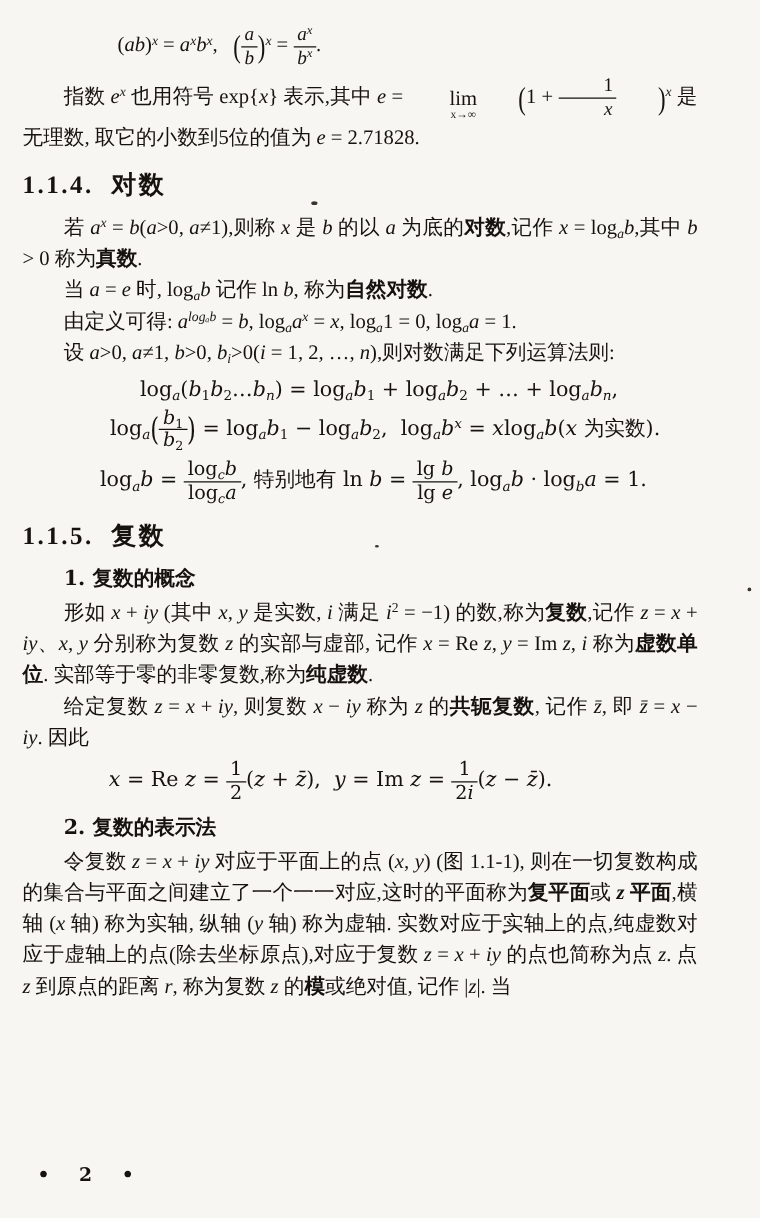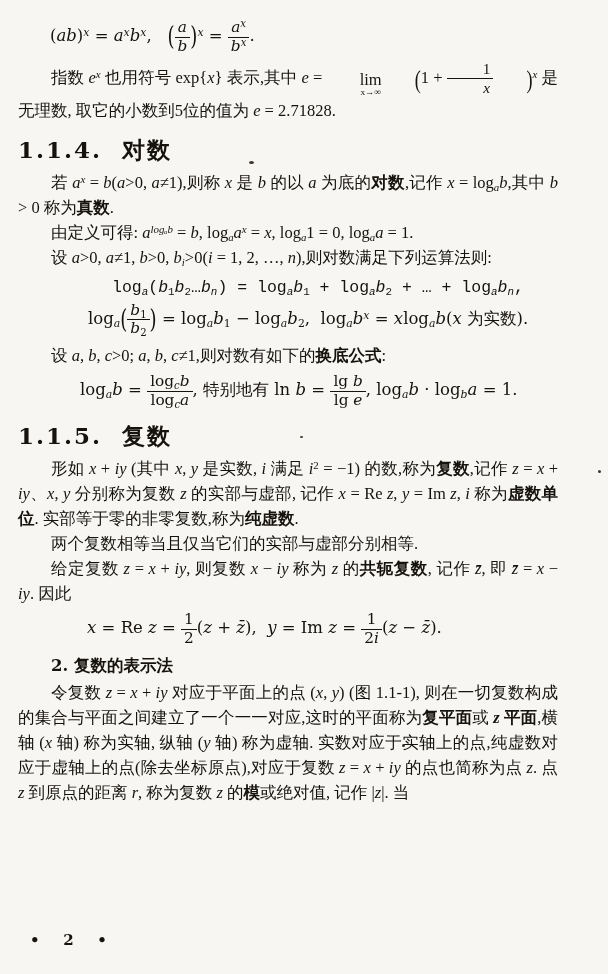--- a/index.html
+++ b/index.html
@@ -14,38 +14,38 @@
   .page{
     position:relative;
     padding:14px 16px 0 18px;
     width:574px;
     box-sizing:border-box;
     font-size:16.5px;
     line-height:25px;
   }
   .para{margin:0;text-align:justify;text-indent:2em;font-family:Liberation Serif, serif;}
   .eq{margin:5px 0;text-indent:0;text-align:left;}
-  .h1{font-size:23px;font-weight:bold;margin:14px 0 8px 0;letter-spacing:2px;text-indent:0;}
+  .h1{font-size:20px;font-weight:bold;margin:14px 0 8px 0;letter-spacing:2px;text-indent:0;font-family:Liberation Serif, serif;}
   .subhead{font-weight:bold;text-indent:2em;margin:3px 0 2px 0;}
   
   .i{font-style:italic;}
   .b{font-weight:bold;}
   .bi{font-weight:bold;font-style:italic;}
   .sup{vertical-align:0.5em;font-size:0.66em;line-height:0;}
   .sup.i{font-style:italic;}
   .sub{vertical-align:-0.3em;font-size:0.66em;line-height:0;}
   .frac{display:inline-block;vertical-align:-0.62em;text-align:center;line-height:1.15;font-size:0.93em;}
   .frac .num{display:block;border-bottom:1.4px solid #16130f;padding:0 3px;}
   .frac .den{display:block;padding:0 3px;}
   .lim{display:inline-block;text-align:center;vertical-align:-0.7em;line-height:1.05;}
   .lim .top{display:block;}
   .lim .bot{display:block;font-size:0.56em;}
   .big{display:inline-block;transform:scaleY(1.4);font-size:1.1em;vertical-align:-0.12em;line-height:1;}
-  .eq1{margin-left:32px;}
-  .eqlog1{margin-left:94px;margin-bottom:2px;font-family:Liberation Mono, monospace;}
+  .eq1{margin-left:76px;font-family:Liberation Serif, serif;}
+  .eqlog1{margin-left:94px;margin-bottom:2px;}
   .eqlog2{margin-left:70px;margin-top:2px;}
   .eqchg{margin-left:62px;}
   .eqreim{margin-left:69px;}
   .footer{
     position:absolute;left:30px;top:931px;
     font-size:15px;font-weight:bold;letter-spacing:2px;
   }
   .speck{position:absolute;background:#3a352c;border-radius:50%;}
 </style>
 </head>
@@ -53,34 +53,34 @@
 
 <div class="page">
 
   <p class="eq eq1"><span>(</span><span class="i">ab</span><span>)</span><span class="sup i">x</span><span> = </span><span class="i">a</span><span class="sup i">x</span><span class="i">b</span><span class="sup i">x</span><span>,&nbsp;&nbsp;&nbsp;</span><span class="big">(</span><span class="frac"><span class="num"><span class="i">a</span></span><span class="den"><span class="i">b</span></span></span><span class="big">)</span><span class="sup i">x</span><span> = </span><span class="frac"><span class="num"><span class="i">a</span><span class="sup i">x</span></span><span class="den"><span class="i">b</span><span class="sup i">x</span></span></span><span>.</span></p>
 
   <p class="para"><span>指数 </span><span class="i">e</span><span class="sup i">x</span><span> 也用符号 exp{</span><span class="i">x</span><span>} 表示,其中 </span><span class="i">e</span><span> = </span><span class="lim"><span class="top">lim</span><span class="bot">x→∞</span></span><span class="big">(</span><span>1 + </span><span class="frac"><span class="num"><span>1</span></span><span class="den"><span class="i">x</span></span></span><span class="big">)</span><span class="sup i">x</span><span> 是无理数, 取它的小数到5位的值为 </span><span class="i">e</span><span> = 2.71828.</span></p>
 
   <h2 class="h1">1.1.4.&nbsp; 对数</h2>
 
   <p class="para"><span>若 </span><span class="i">a</span><span class="sup i">x</span><span> = </span><span class="i">b</span><span>(</span><span class="i">a</span><span>&gt;0, </span><span class="i">a</span><span>≠1),则称 </span><span class="i">x</span><span> 是 </span><span class="i">b</span><span> 的以 </span><span class="i">a</span><span> 为底的</span><span class="b">对数</span><span>,记作 </span><span class="i">x</span><span> = log</span><span class="sub i">a</span><span class="i">b</span><span>,其中 </span><span class="i">b</span><span> &gt; 0 称为</span><span class="b">真数</span><span>.</span></p>
+  <p class="para"><span>当 </span><span class="i">a</span><span> = </span><span class="i">e</span><span> 时, log</span><span class="sub i">a</span><span class="i">b</span><span> 记作 ln </span><span class="i">b</span><span>, 称为</span><span class="b">自然对数</span><span>.</span></p>
   <p class="para"><span>由定义可得: </span><span class="i">a</span><span class="sup i">logₐb</span><span> = </span><span class="i">b</span><span>, log</span><span class="sub i">a</span><span class="i">a</span><span class="sup i">x</span><span> = </span><span class="i">x</span><span>, log</span><span class="sub i">a</span><span>1 = 0, log</span><span class="sub i">a</span><span class="i">a</span><span> = 1.</span></p>
   <p class="para"><span>设 </span><span class="i">a</span><span>&gt;0, </span><span class="i">a</span><span>≠1, </span><span class="i">b</span><span>&gt;0, </span><span class="i">b</span><span class="sub i">i</span><span>&gt;0(</span><span class="i">i</span><span> = 1, 2, …, </span><span class="i">n</span><span>),则对数满足下列运算法则:</span></p>
 
   <p class="eq eqlog1"><span>log</span><span class="sub i">a</span><span>(</span><span class="i">b</span><span class="sub">1</span><span class="i">b</span><span class="sub">2</span><span>…</span><span class="i">b</span><span class="sub i">n</span><span>) = log</span><span class="sub i">a</span><span class="i">b</span><span class="sub">1</span><span> + log</span><span class="sub i">a</span><span class="i">b</span><span class="sub">2</span><span> + … + log</span><span class="sub i">a</span><span class="i">b</span><span class="sub i">n</span><span>,</span></p>
   <p class="eq eqlog2"><span>log</span><span class="sub i">a</span><span class="big">(</span><span class="frac"><span class="num"><span class="i">b</span><span class="sub">1</span></span><span class="den"><span class="i">b</span><span class="sub">2</span></span></span><span class="big">)</span><span> = log</span><span class="sub i">a</span><span class="i">b</span><span class="sub">1</span><span> − log</span><span class="sub i">a</span><span class="i">b</span><span class="sub">2</span><span>,&nbsp;&nbsp;log</span><span class="sub i">a</span><span class="i">b</span><span class="sup i">x</span><span> = </span><span class="i">x</span><span>log</span><span class="sub i">a</span><span class="i">b</span><span>(</span><span class="i">x</span><span> 为实数).</span></p>
 
-  <p class="para"><span>设 </span><span class="i">a</span><span>, </span><span class="i">b</span><span>, </span><span class="i">c</span><span>&gt;0; </span><span class="i">a</span><span>, </span><span class="i">b</span><span>, </span><span class="i">c</span><span>≠1,则对数有如下的</span><span class="b">换底公式</span><span>:</span></p>
   <p class="eq eqchg"><span>log</span><span class="sub i">a</span><span class="i">b</span><span> = </span><span class="frac"><span class="num"><span>log</span><span class="sub i">c</span><span class="i">b</span></span><span class="den"><span>log</span><span class="sub i">c</span><span class="i">a</span></span></span><span>, 特别地有 ln </span><span class="i">b</span><span> = </span><span class="frac"><span class="num"><span>lg </span><span class="i">b</span></span><span class="den"><span>lg </span><span class="i">e</span></span></span><span>, log</span><span class="sub i">a</span><span class="i">b</span><span> · log</span><span class="sub i">b</span><span class="i">a</span><span> = 1.</span></p>
 
   <h2 class="h1">1.1.5.&nbsp; 复数</h2>
 
+  <p class="subhead">1. 复数的概念</p>
 
   <p class="para"><span>形如 </span><span class="i">x</span><span> + </span><span class="i">iy</span><span> (其中 </span><span class="i">x</span><span>, </span><span class="i">y</span><span> 是实数, </span><span class="i">i</span><span> 满足 </span><span class="i">i</span><span class="sup">2</span><span> = −1) 的数,称为</span><span class="b">复数</span><span>,记作 </span><span class="i">z</span><span> = </span><span class="i">x</span><span> + </span><span class="i">iy</span><span>、</span><span class="i">x</span><span>, </span><span class="i">y</span><span> 分别称为复数 </span><span class="i">z</span><span> 的实部与虚部, 记作 </span><span class="i">x</span><span> = Re </span><span class="i">z</span><span>, </span><span class="i">y</span><span> = Im </span><span class="i">z</span><span>, </span><span class="i">i</span><span> 称为</span><span class="b">虚数单位</span><span>. 实部等于零的非零复数,称为</span><span class="b">纯虚数</span><span>.</span></p>
-  <p class="para"><span>两个复数相等当且仅当它们的实部与虚部分别相等.</span></p>
   <p class="para"><span>给定复数 </span><span class="i">z</span><span> = </span><span class="i">x</span><span> + </span><span class="i">iy</span><span>, 则复数 </span><span class="i">x</span><span> − </span><span class="i">iy</span><span> 称为 </span><span class="i">z</span><span> 的</span><span class="b">共轭复数</span><span>, 记作 </span><span class="i">z̄</span><span>, 即 </span><span class="i">z̄</span><span> = </span><span class="i">x</span><span> − </span><span class="i">iy</span><span>. 因此</span></p>
 
   <p class="eq eqreim"><span class="i">x</span><span> = Re </span><span class="i">z</span><span> = </span><span class="frac"><span class="num"><span>1</span></span><span class="den"><span>2</span></span></span><span>(</span><span class="i">z</span><span> + </span><span class="i">z̄</span><span>),&nbsp;&nbsp;</span><span class="i">y</span><span> = Im </span><span class="i">z</span><span> = </span><span class="frac"><span class="num"><span>1</span></span><span class="den"><span>2</span><span class="i">i</span></span></span><span>(</span><span class="i">z</span><span> − </span><span class="i">z̄</span><span>).</span></p>
 
   <p class="subhead">2. 复数的表示法</p>
 
   <p class="para"><span>令复数 </span><span class="i">z</span><span> = </span><span class="i">x</span><span> + </span><span class="i">iy</span><span> 对应于平面上的点 (</span><span class="i">x</span><span>, </span><span class="i">y</span><span>) (图 1.1-1), 则在一切复数构成的集合与平面之间建立了一个一一对应,这时的平面称为</span><span class="b">复平面</span><span>或 </span><span class="bi">z</span><span> </span><span class="b">平面</span><span>,横轴 (</span><span class="i">x</span><span> 轴) 称为实轴, 纵轴 (</span><span class="i">y</span><span> 轴) 称为虚轴. 实数对应于实轴上的点,纯虚数对应于虚轴上的点(除去坐标原点),对应于复数 </span><span class="i">z</span><span> = </span><span class="i">x</span><span> + </span><span class="i">iy</span><span> 的点也简称为点 </span><span class="i">z</span><span>. 点 </span><span class="i">z</span><span> 到原点的距离 </span><span class="i">r</span><span>, 称为复数 </span><span class="i">z</span><span> 的</span><span class="b">模</span><span>或绝对值, 记作 |</span><span class="i">z</span><span>|. 当</span></p>
 
 </div>
 

